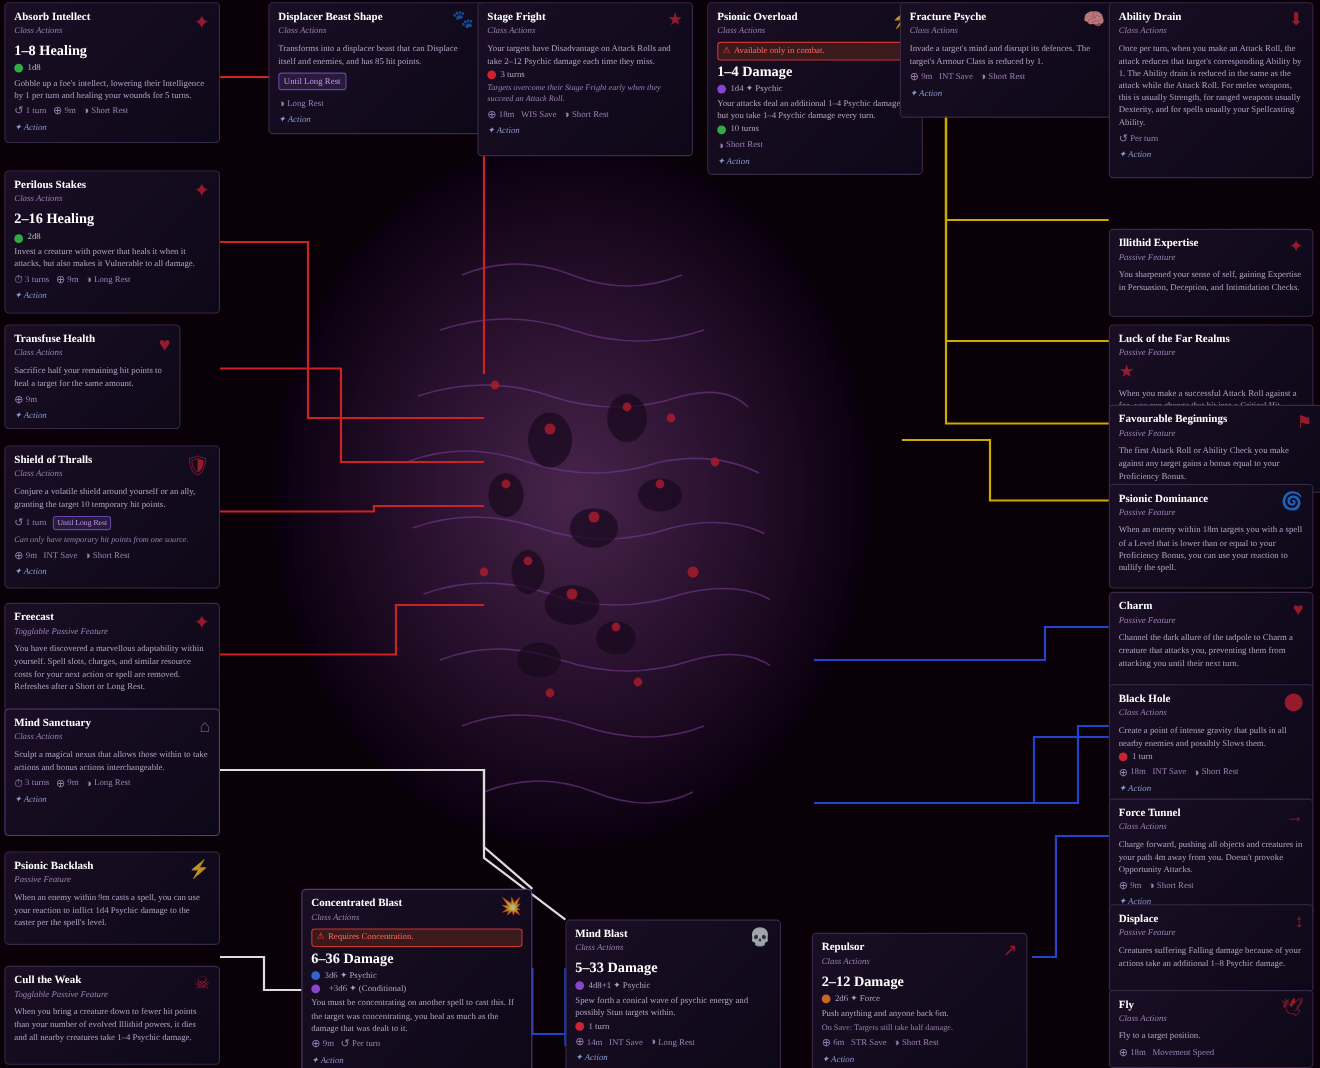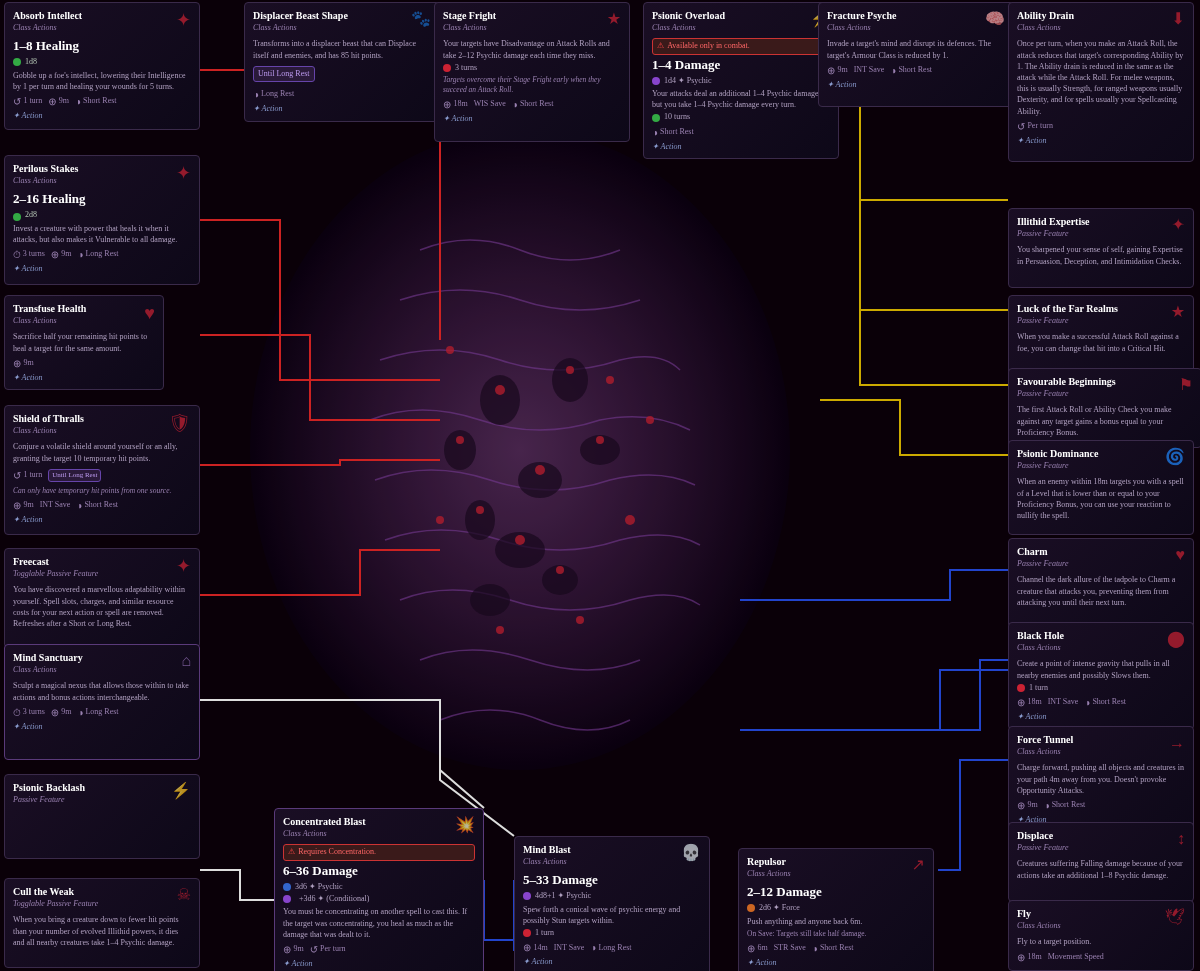--- a/index.html
+++ b/index.html
@@ -347,20 +347,21 @@
 </div>
 
 <div class="ability-card" style="left:4px; top:774px; width:196px; min-height:85px;">
   <div style="display:flex; justify-content:space-between; align-items:flex-start;">
     <div>
       <div class="card-title">Psionic Backlash</div>
       <div class="card-subtitle passive-indicator">Passive Feature</div>
     </div>
     <div style="color:#cc2233; font-size:16px; opacity:0.7;">⚡</div>
   </div>
+  <div class="card-desc">When an enemy within 9m casts a spell, you can use your reaction to inflict 1d4 Psychic damage to the caster per the spell's level.</div>
 </div>
 
 <div class="ability-card" style="left:4px; top:878px; width:196px; min-height:90px;">
   <div style="display:flex; justify-content:space-between; align-items:flex-start;">
     <div>
       <div class="card-title">Cull the Weak</div>
       <div class="card-subtitle passive-indicator">Togglable Passive Feature</div>
     </div>
     <div style="color:#cc2233; font-size:16px; opacity:0.7;">☠</div>
   </div>
@@ -470,21 +471,21 @@
     <div>
       <div class="card-title">Illithid Expertise</div>
       <div class="card-subtitle passive-indicator">Passive Feature</div>
     </div>
     <div style="color:#cc2233; font-size:16px; opacity:0.7;">✦</div>
   </div>
   <div class="card-desc">You sharpened your sense of self, gaining Expertise in Persuasion, Deception, and Intimidation Checks.</div>
 </div>
 
 <div class="ability-card" style="left:1008px; top:295px; width:186px; min-height:80px;">
-  <div style="display:flex; justify-content:space-between; align-items:flex-start;">
+  <div style="display:flex; justify-content:space-between; align-items:flex-start;flex-direction:column;">
     <div>
       <div class="card-title">Luck of the Far Realms</div>
       <div class="card-subtitle passive-indicator">Passive Feature</div>
     </div>
     <div style="color:#cc2233; font-size:16px; opacity:0.7;">★</div>
   </div>
   <div class="card-desc">When you make a successful Attack Roll against a foe, you can change that hit into a Critical Hit.</div>
 </div>
 
 <div class="ability-card" style="left:1008px; top:368px; width:194px; min-height:80px;">

